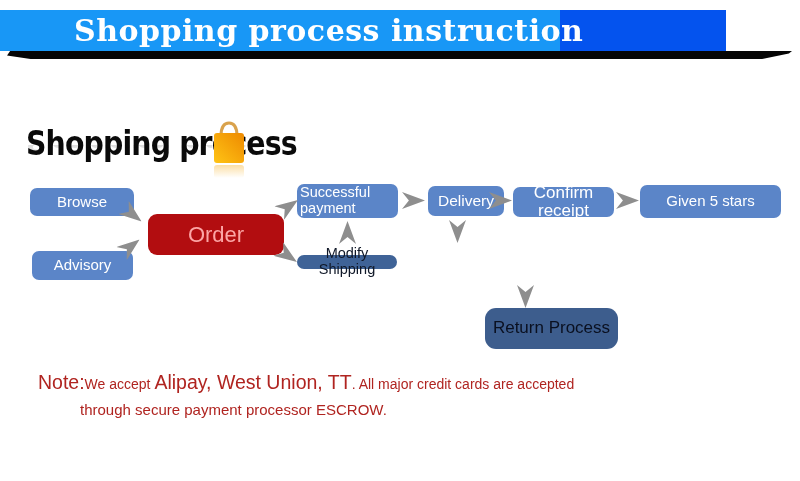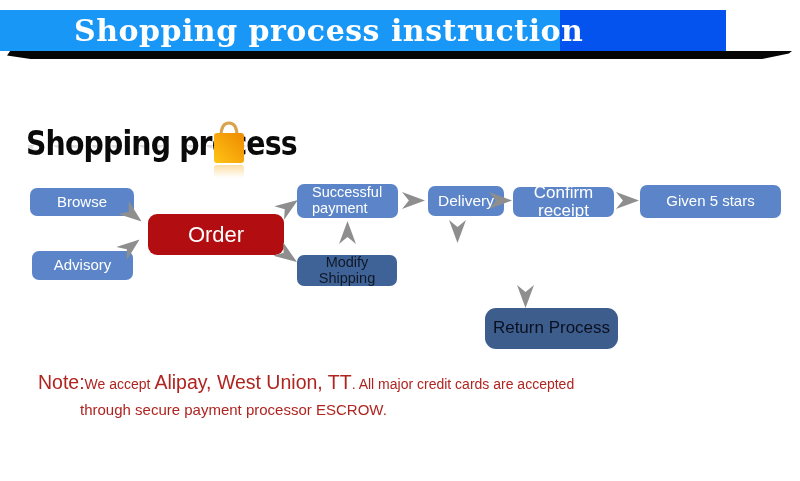--- a/index.html
+++ b/index.html
@@ -35,24 +35,24 @@
   
   .node { position:absolute; display:flex; align-items:center; justify-content:center;
           text-align:center; border-radius:7px; color:#ffffff; line-height:1.08; }
   .blue  { background:#5b85c8; }
   .steel { background:#3f6397; color:#101828; }
   .navy  { background:#3d5d8d; color:#0a1020; border-radius:11px; }
 
   .n-browse   { left:30px;  top:188px; width:104px; height:28px; font-size:15px; }
   .n-advisory { left:32px;  top:251px; width:101px; height:29px; font-size:15px; }
   .n-order    { left:148px; top:214px; width:136px; height:41px; font-size:22px;
-                background:#b20d10; color:#ffffff; border-radius:9px; }
+                background:#b20d10; color:#fca5a5; border-radius:9px; }
   .n-payment  { left:297px; top:184px; width:101px; height:34px; font-size:14.5px;
-                justify-content:flex-start; text-align:left; padding-left:15px; }
-  .n-modify   { left:297px; top:255px; width:100px; height:31px; font-size:14.5px; }
+                justify-content:flex-start; text-align:left; padding-left:3px; }
+  .n-modify   { left:297px; top:255px; width:100px; height:14px; font-size:14.5px; }
   .n-delivery { left:428px; top:186px; width:76px;  height:30px; font-size:15.5px; }
   .n-confirm  { left:513px; top:187px; width:101px; height:30px; font-size:17px; }
   .n-given    { left:640px; top:185px; width:141px; height:33px; font-size:15px; }
   .n-notsat   { left:437px; top:243px; width:136px; height:40px; font-size:13.5px; }
   .n-return   { left:485px; top:308px; width:133px; height:41px; font-size:17px; }
 
   .dart { position:absolute; width:23px; height:17px; background:#8e8e8e;
           clip-path:polygon(0 0, 100% 50%, 0 100%, 30% 50%); }
   .a1  { left:121px; top:206px; transform:rotate(38deg); }
   .a2  { left:119px; top:238px; transform:rotate(-38deg); }

